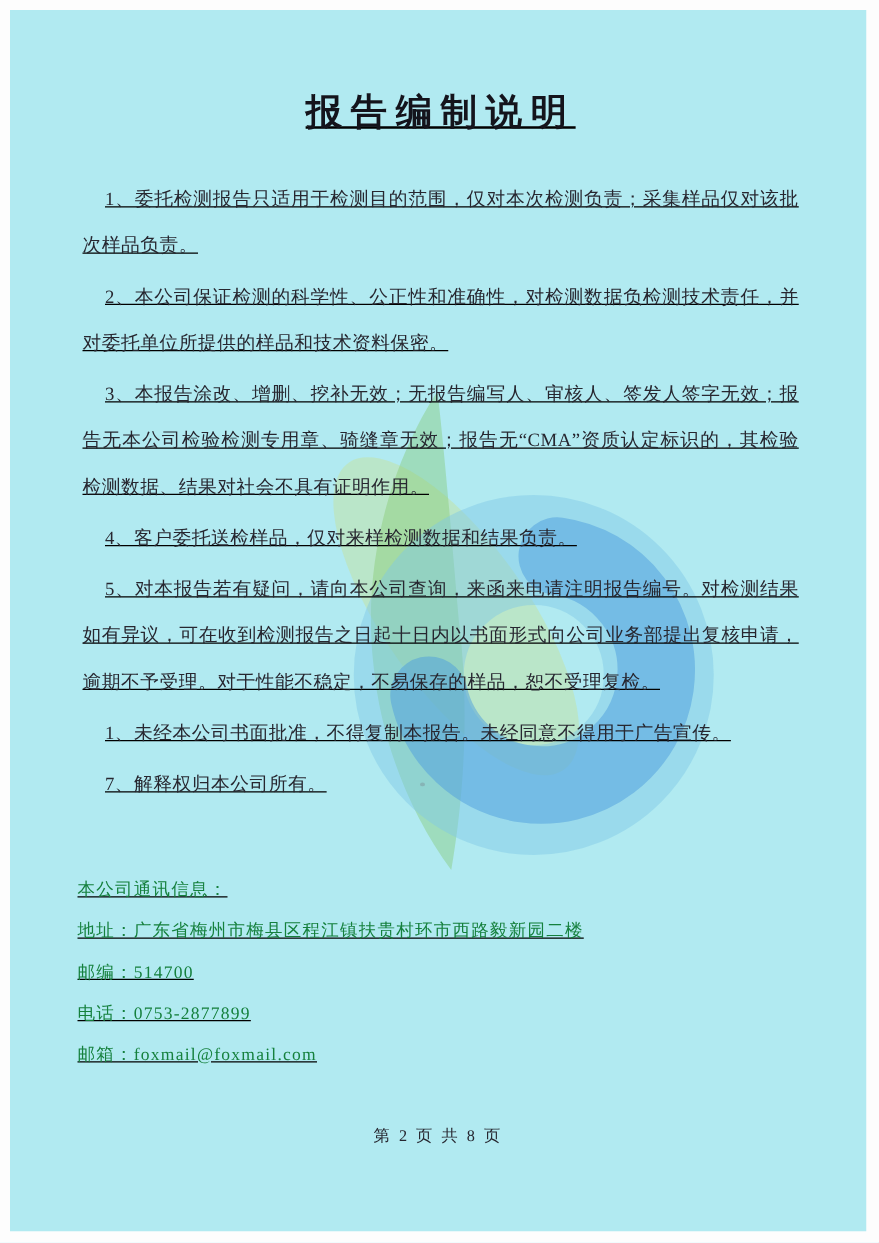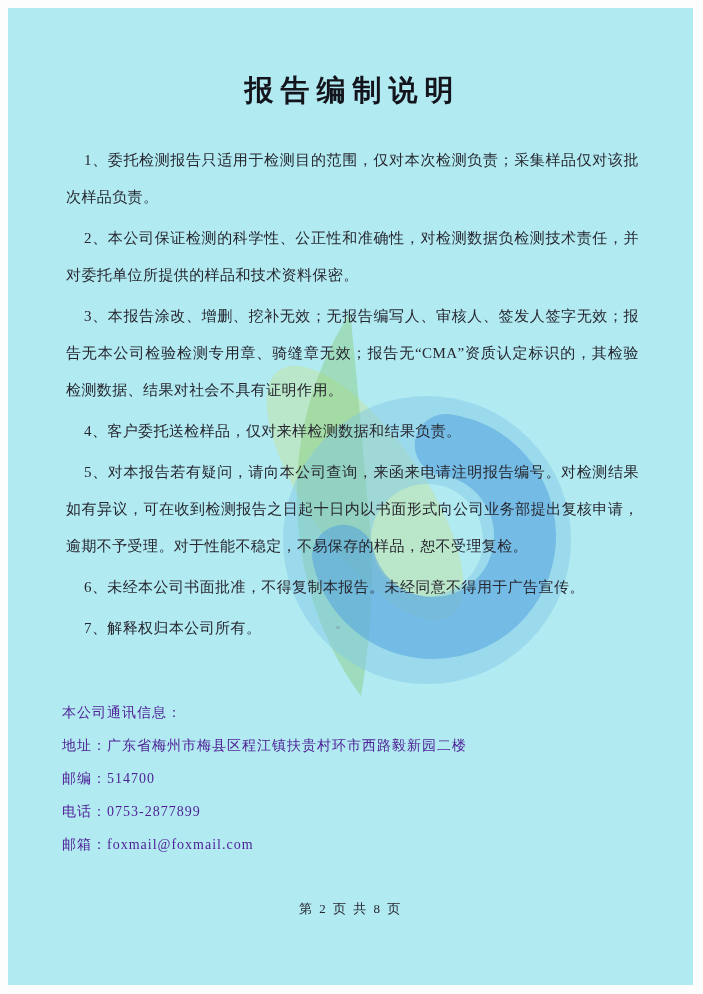--- a/index.html
+++ b/index.html
@@ -19,21 +19,21 @@
     padding:64px 50px 0 54px;
     overflow:hidden;
   }
   .watermark{
     position:absolute;
     left:247px;top:300px;
     width:330px;height:410px;
     z-index:0;
     pointer-events:none;
   }
-  .content{position:relative;z-index:1;}
+  .content{position:relative;z-index:1;text-decoration:underline;}
   h1.title{
     margin:0;
     text-align:center;
     font-size:29px;
     line-height:36px;
     font-weight:700;
     letter-spacing:7px;
     color:#14141c;
   }
   .notes{
@@ -49,21 +49,21 @@
     color:#272730;
     text-align:justify;
     text-indent:18px;
   }
   .contact{margin-top:22px;}
   .contact p{
     margin:0;
     font-size:14px;
     line-height:33px;
     letter-spacing:1px;
-    color:#4c1d95;
+    color:#15803d;
   }
   .footer{
     position:absolute;
     left:0;top:893px;
     width:100%;
     text-align:center;
     font-size:13px;
     line-height:16px;
     letter-spacing:2px;
     color:#272730;
@@ -101,21 +101,21 @@
 
     <div class="content">
       <h1 class="title">报告编制说明</h1>
 
       <div class="notes">
         <p>1、委托检测报告只适用于检测目的范围，仅对本次检测负责；采集样品仅对该批次样品负责。</p>
         <p>2、本公司保证检测的科学性、公正性和准确性，对检测数据负检测技术责任，并对委托单位所提供的样品和技术资料保密。</p>
         <p>3、本报告涂改、增删、挖补无效；无报告编写人、审核人、签发人签字无效；报告无本公司检验检测专用章、骑缝章无效；报告无“CMA”资质认定标识的，其检验检测数据、结果对社会不具有证明作用。</p>
         <p>4、客户委托送检样品，仅对来样检测数据和结果负责。</p>
         <p>5、对本报告若有疑问，请向本公司查询，来函来电请注明报告编号。对检测结果如有异议，可在收到检测报告之日起十日内以书面形式向公司业务部提出复核申请，逾期不予受理。对于性能不稳定，不易保存的样品，恕不受理复检。</p>
-        <p>6、未经本公司书面批准，不得复制本报告。未经同意不得用于广告宣传。</p>
+        <p>1、未经本公司书面批准，不得复制本报告。未经同意不得用于广告宣传。</p>
         <p>7、解释权归本公司所有。</p>
       </div>
 
       <div class="contact">
         <p>本公司通讯信息：</p>
         <p>地址：广东省梅州市梅县区程江镇扶贵村环市西路毅新园二楼</p>
         <p>邮编：514700</p>
         <p>电话：0753-2877899</p>
         <p>邮箱：foxmail@foxmail.com</p>
       </div>

